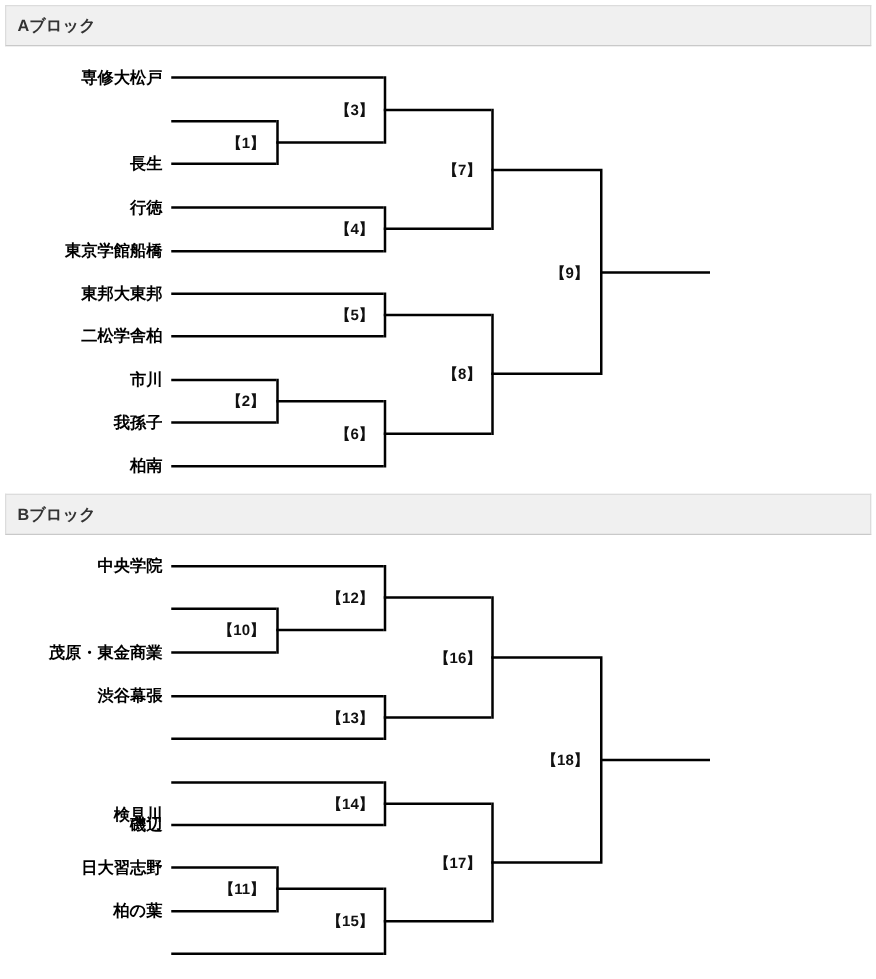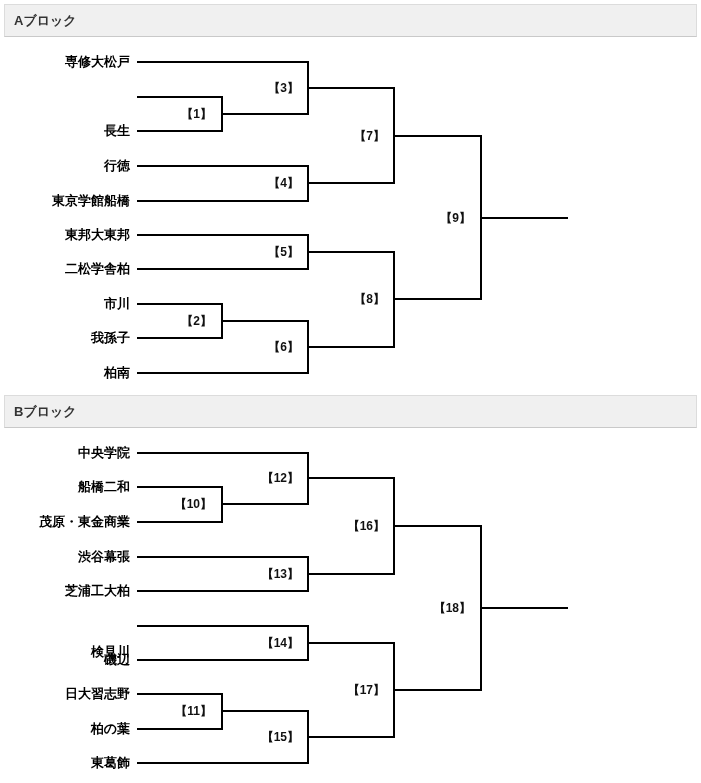--- a/index.html
+++ b/index.html
@@ -116,29 +116,26 @@
   <div class="mlabel" style="left:255px;top:338px">【6】</div>
   <div class="mlabel" style="left:341px;top:127px">【7】</div>
   <div class="mlabel" style="left:341px;top:290px">【8】</div>
   <div class="mlabel" style="left:427px;top:209px">【9】</div>
 
   <div class="block-header" style="top:395px">
     <span>Bブロック</span>
   </div>
 
   <div class="team" style="top:444px">中央学院</div>
-  <div class="team" style="top:478px">船橋二和</div>
   <div class="team" style="top:513px">茂原・東金商業</div>
   <div class="team" style="top:548px">渋谷幕張</div>
-  <div class="team" style="top:582px">芝浦工大柏</div>
   <div class="team" style="top:643px">検見川</div>
   <div class="team" style="top:651px">磯辺</div>
   <div class="team" style="top:685px">日大習志野</div>
   <div class="team" style="top:720px">柏の葉</div>
-  <div class="team" style="top:754px">東葛飾</div>
 
   <i class="hl" style="left:137px;top:452px;width:170px"></i>
   <i class="hl" style="left:137px;top:486px;width:84px"></i>
   <i class="hl" style="left:137px;top:521px;width:84px"></i>
   <i class="hl" style="left:137px;top:556px;width:170px"></i>
   <i class="hl" style="left:137px;top:590px;width:170px"></i>
   <i class="hl" style="left:137px;top:625px;width:170px"></i>
   <i class="hl" style="left:137px;top:659px;width:170px"></i>
   <i class="hl" style="left:137px;top:693px;width:84px"></i>
   <i class="hl" style="left:137px;top:728px;width:84px"></i>

